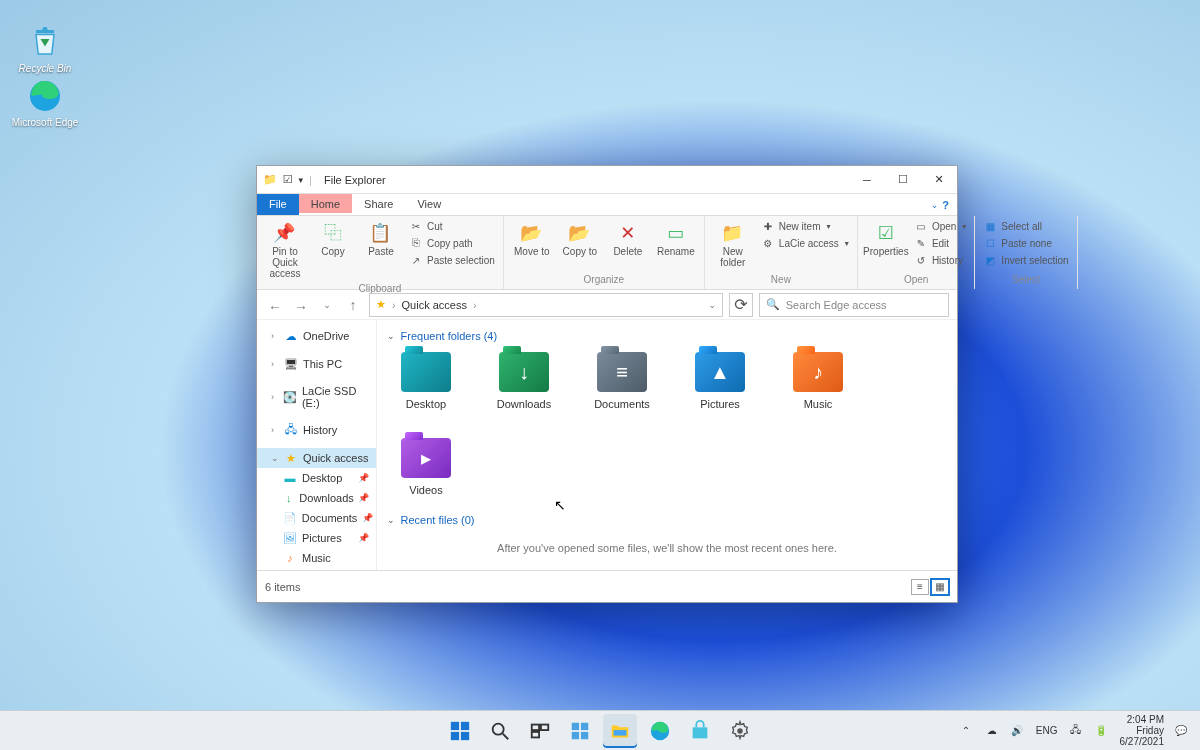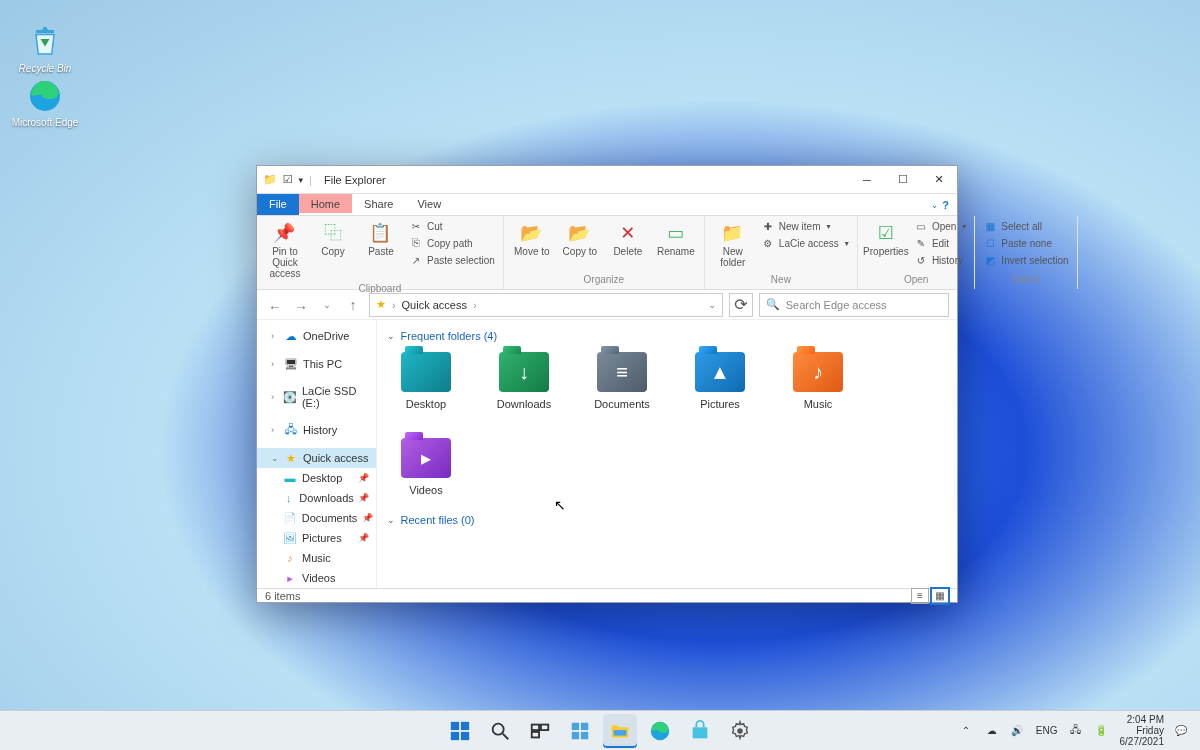--- a/index.html
+++ b/index.html
@@ -50,21 +50,21 @@
 .nav-item .pin { margin-left:auto; color:#888; font-size:9px; }
 .content { flex:1; overflow:auto; padding:6px 10px; font-size:11px; }
 .section-hdr { display:flex; align-items:center; gap:6px; color:#1565c0; padding:4px 0; cursor:pointer; }
 .section-hdr .chev { font-size:9px; color:#555; }
 .folders { display:flex; gap:28px; padding:6px 4px 14px; flex-wrap:wrap; }
 .folder { display:flex; flex-direction:column; align-items:center; width:70px; gap:6px; cursor:pointer; }
 .folder .fic { width:50px; height:40px; border-radius:4px; position:relative; }
 .folder .fic::before { content:""; position:absolute; top:-6px; left:4px; width:18px; height:8px; border-radius:2px 2px 0 0; background:inherit; filter:brightness(1.1); }
 .folder .flbl { color:#333; }
 .empty-msg { text-align:center; color:#777; padding:12px 0; }
-.statusbar { height:14px; border-top:1px solid #ddd; display:flex; align-items:center; padding:0 8px; font-size:11px; color:#555; }
+.statusbar { height:32px; border-top:1px solid #ddd; display:flex; align-items:center; padding:0 8px; font-size:11px; color:#555; }
 .statusbar .viewbtns { margin-left:auto; display:flex; gap:2px; }
 .viewbtns span { width:18px; height:16px; border:1px solid #aaa; display:flex; align-items:center; justify-content:center; font-size:10px; }
 .viewbtns span.active { border-color:#1976d2; outline:1px solid #1976d2; }
 
 .taskbar { position:absolute; bottom:0; left:0; right:0; height:40px; background:#e9eef2; border-top:1px solid #c7ced4; display:flex; align-items:center; }
 .tb-center { position:absolute; left:50%; transform:translateX(-50%); display:flex; gap:6px; }
 .tb-ico { width:34px; height:34px; display:flex; align-items:center; justify-content:center; border-radius:4px; cursor:pointer; }
 .tb-ico svg { width:22px; height:22px; }
 .tb-ico.active { background:#d7e1ea; box-shadow: inset 0 -2px 0 #1976d2; }
 .tray { margin-left:auto; display:flex; align-items:center; gap:10px; padding-right:10px; font-size:10px; color:#333; }
@@ -368,20 +368,21 @@
             <div class="fic c-purple">
               <div class="overlay">▸</div>
             </div>
             <div class="flbl">Videos</div>
           </div>
         </div>
       <div class="section-hdr">
           <span class="chev">⌄</span>
           <span>Recent files (0)</span>
         </div>
+      <div class="empty-msg">After you've opened some files, we'll show the most recent ones here.</div>
     </div>
   </div>
 
   <div class="statusbar">
     <span>6 items</span>
     <div class="viewbtns">
       <span>≡</span>
       <span class="active">▦</span>
     </div>
   </div>

